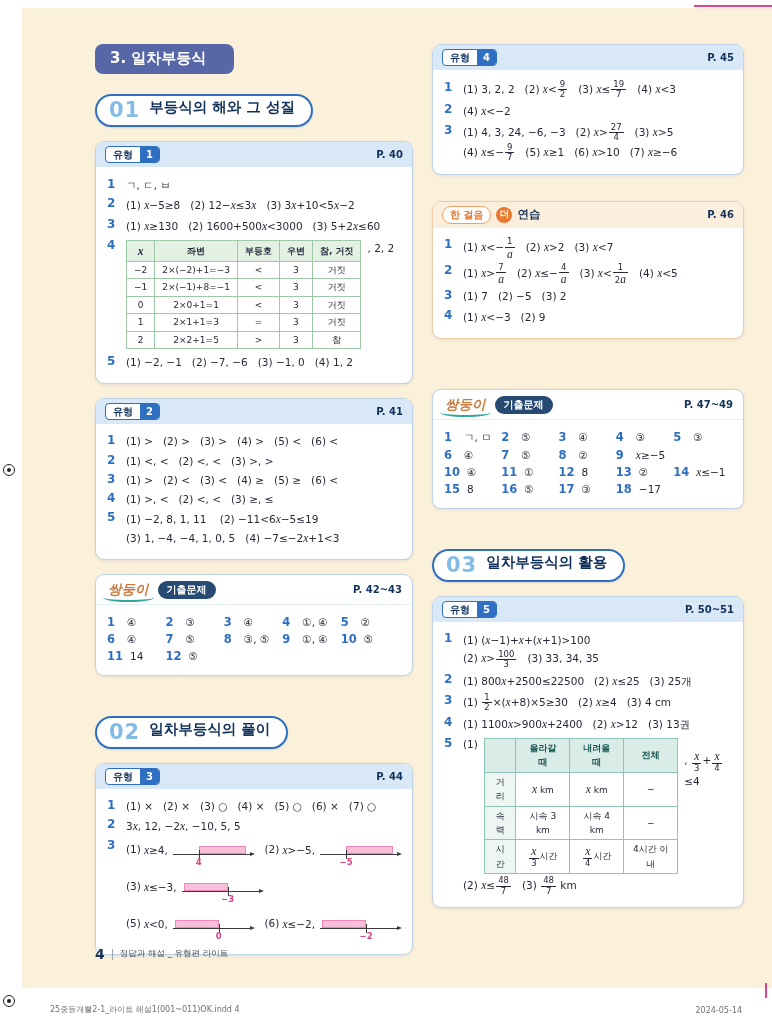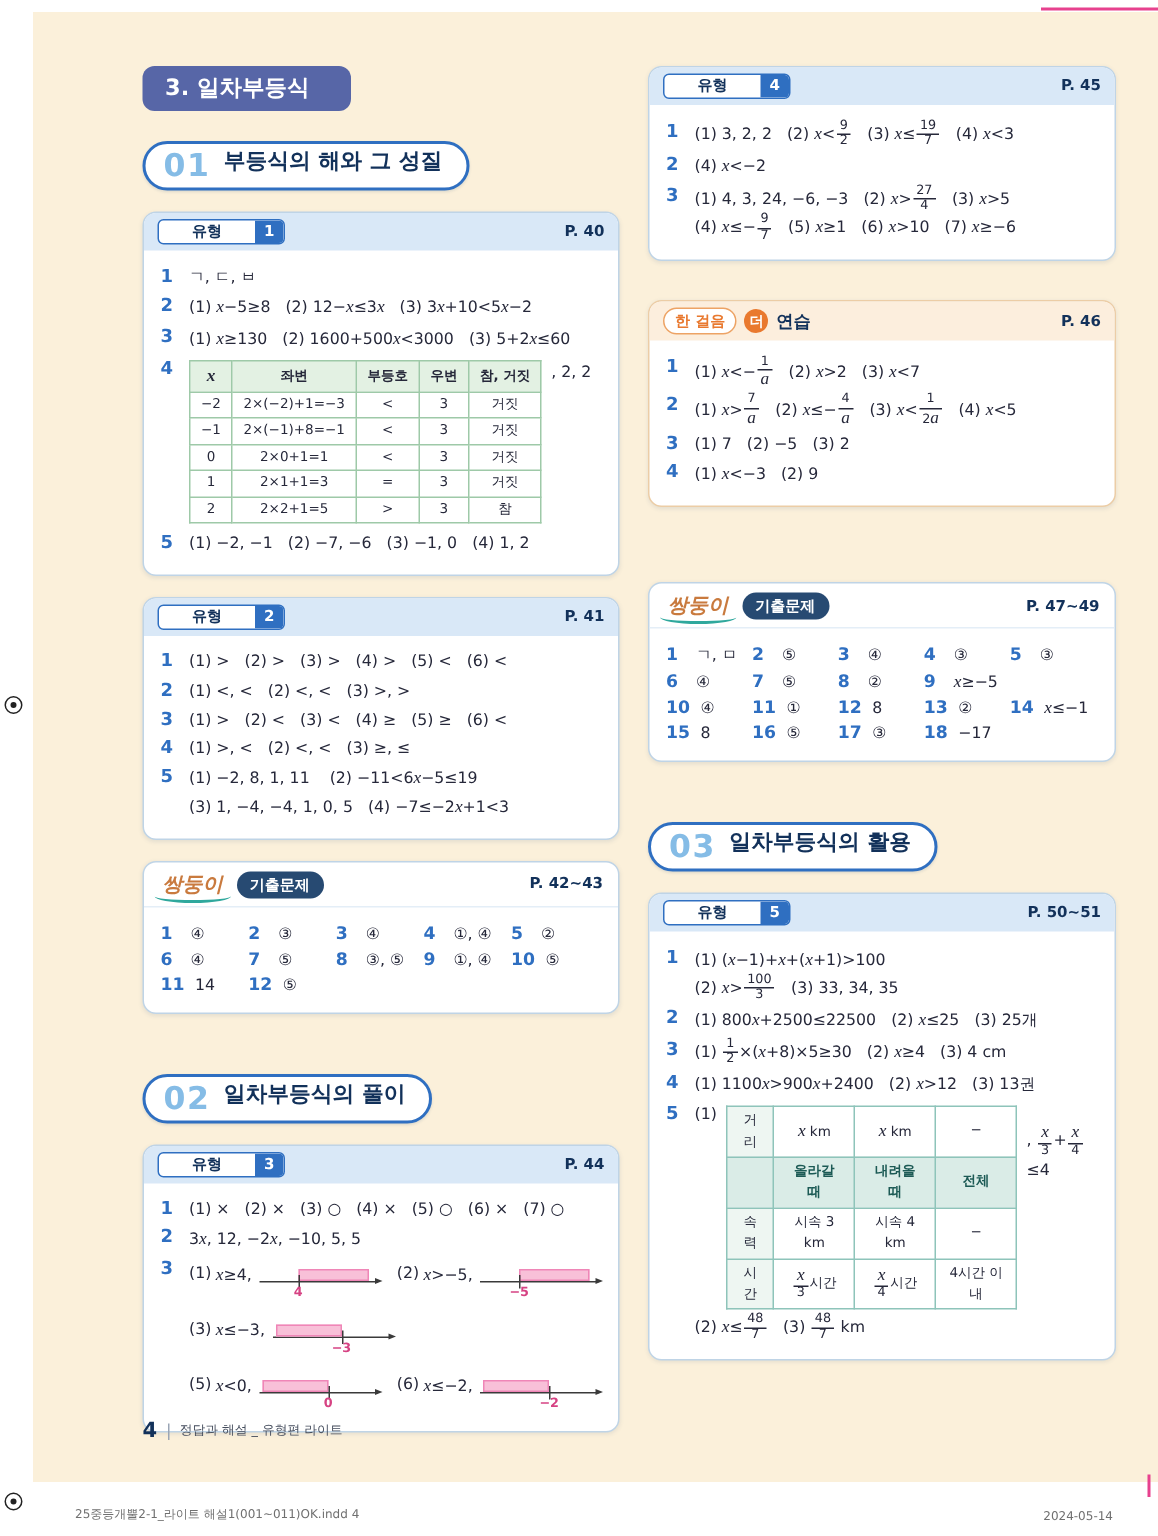--- a/index.html
+++ b/index.html
@@ -25,21 +25,21 @@
     border-radius:20px;padding:2px 16px 3px 12px;width:fit-content;margin:0 0 14px 0;
     box-shadow:0 1px 2px rgba(40,80,120,.15);}
   .sec-no{color:var(--secno);font-weight:bold;font-size:21px;margin-right:9px;letter-spacing:1px;}
   .sec-title{color:var(--navy);font-weight:bold;font-size:14.5px;}
   .mt40{margin-top:40px;}
   .card{background:#fff;border:1px solid var(--cardborder);border-radius:9px;margin-bottom:14px;
     overflow:hidden;box-shadow:0 1px 3px rgba(60,90,130,.12);}
   .card-head{display:flex;align-items:center;height:25px;padding:0 9px;background:var(--bluehead);}
   .type-badge{display:inline-flex;align-items:stretch;background:#fff;border:1px solid var(--accent);
     border-radius:4px;overflow:hidden;font-size:10px;line-height:15px;}
-  .type-word{padding:0 22px;color:var(--navy);font-weight:bold;}
+  .type-word{padding:0 7px;color:var(--navy);font-weight:bold;}
   .type-no{background:var(--accent);color:#fff;padding:0 6px;font-weight:bold;}
   .pageref{margin-left:auto;color:var(--navy);font-weight:bold;font-size:10px;}
   .card-body{padding:7px 9px 9px 11px;}
   .item{display:flex;margin:2.5px 0;}
   .inum{color:var(--accent);font-weight:bold;width:19px;flex:none;font-size:12px;}
   .itext{flex:1;font-size:10.5px;color:#26283a;line-height:1.6;}
   .mline{white-space:pre-wrap;}
   i{font-family:"Liberation Serif","DejaVu Serif",serif;font-style:italic;font-size:11.5px;}
   .frac{display:inline-flex;flex-direction:column;text-align:center;vertical-align:middle;
     line-height:1.1;margin:0 1px;}
@@ -601,30 +601,30 @@
             </div>
           </div>
         <div class="item">
             <span class="inum">5</span>
           <div class="itext">
             <div class="row-flex">
               <span class="mline">(1)</span>
               <table class="tbl5">
                 <tbody>
                     <tr>
+                  <th></th>
+                  <th>올라갈 때</th>
+                  <th>내려올 때</th>
+                  <th>전체</th>
+                </tr>
+                <tr>
                   <td class="rowlabel">거리</td>
                   <td><i>x</i> km</td>
                   <td><i>x</i> km</td>
                   <td>−</td>
-                </tr>
-                <tr>
-                  <th></th>
-                  <th>올라갈 때</th>
-                  <th>내려올 때</th>
-                  <th>전체</th>
                 </tr>
                 <tr>
                   <td class="rowlabel">속력</td>
                   <td class="pink">시속 3 km</td>
                   <td class="pink">시속 4 km</td>
                   <td>−</td>
                 </tr>
                 <tr>
                   <td class="rowlabel">시간</td>
                   <td class="pink"><span class="frac">

